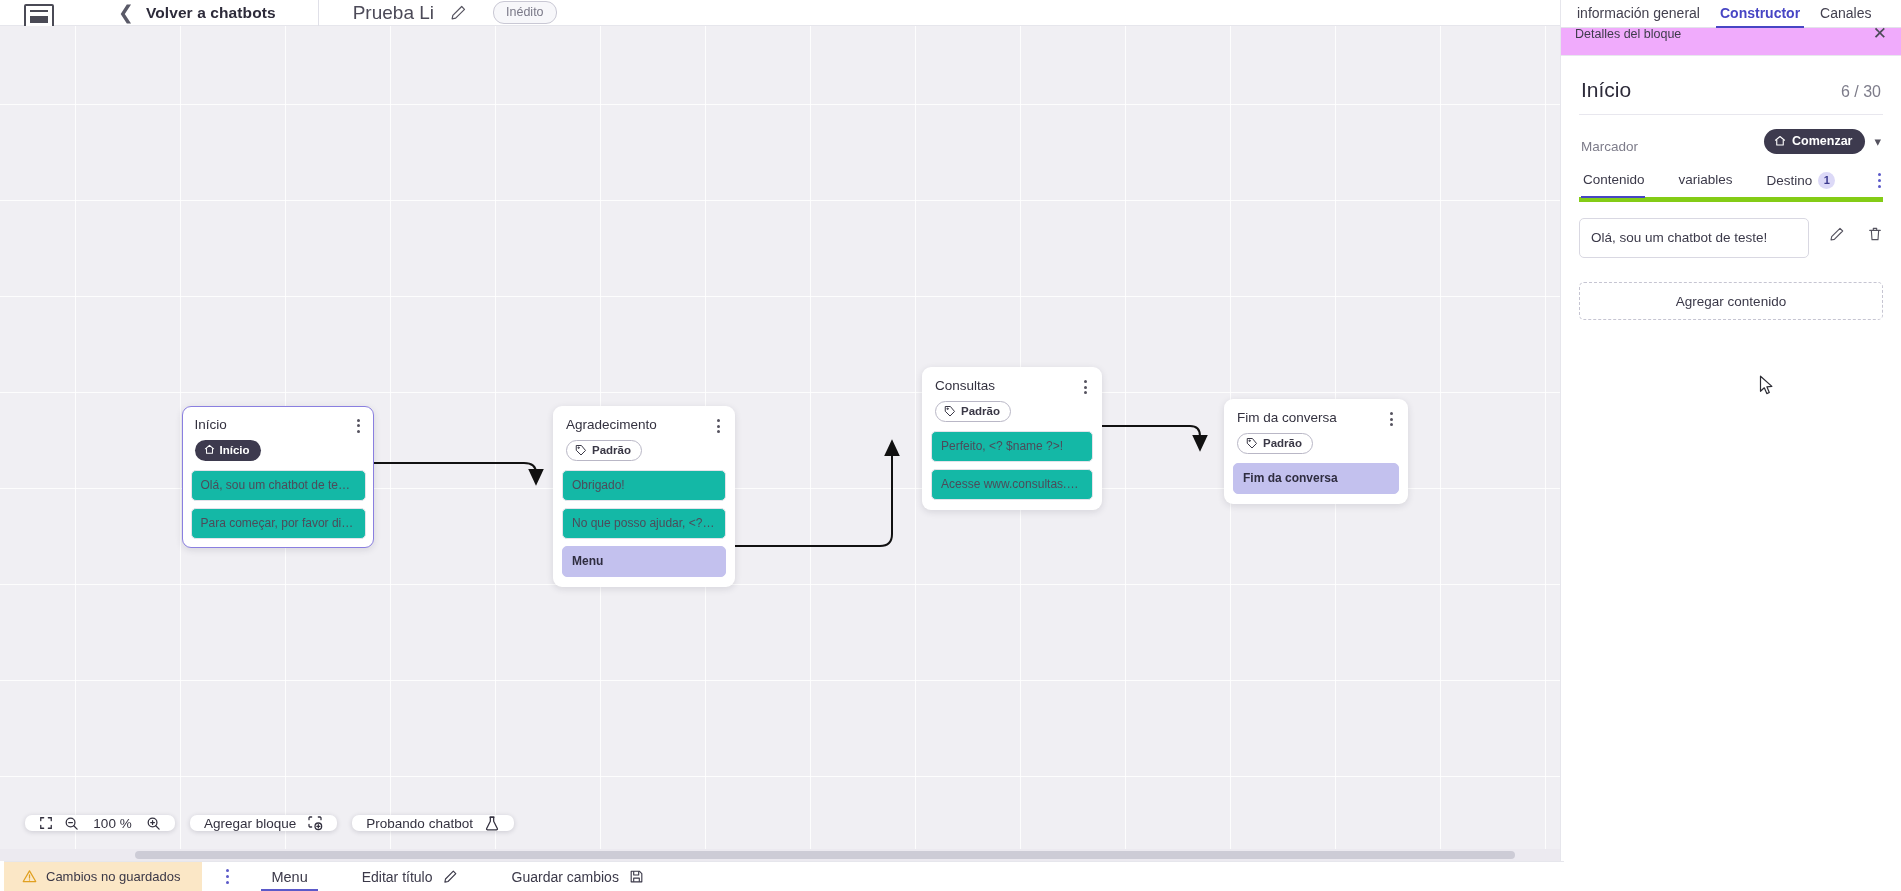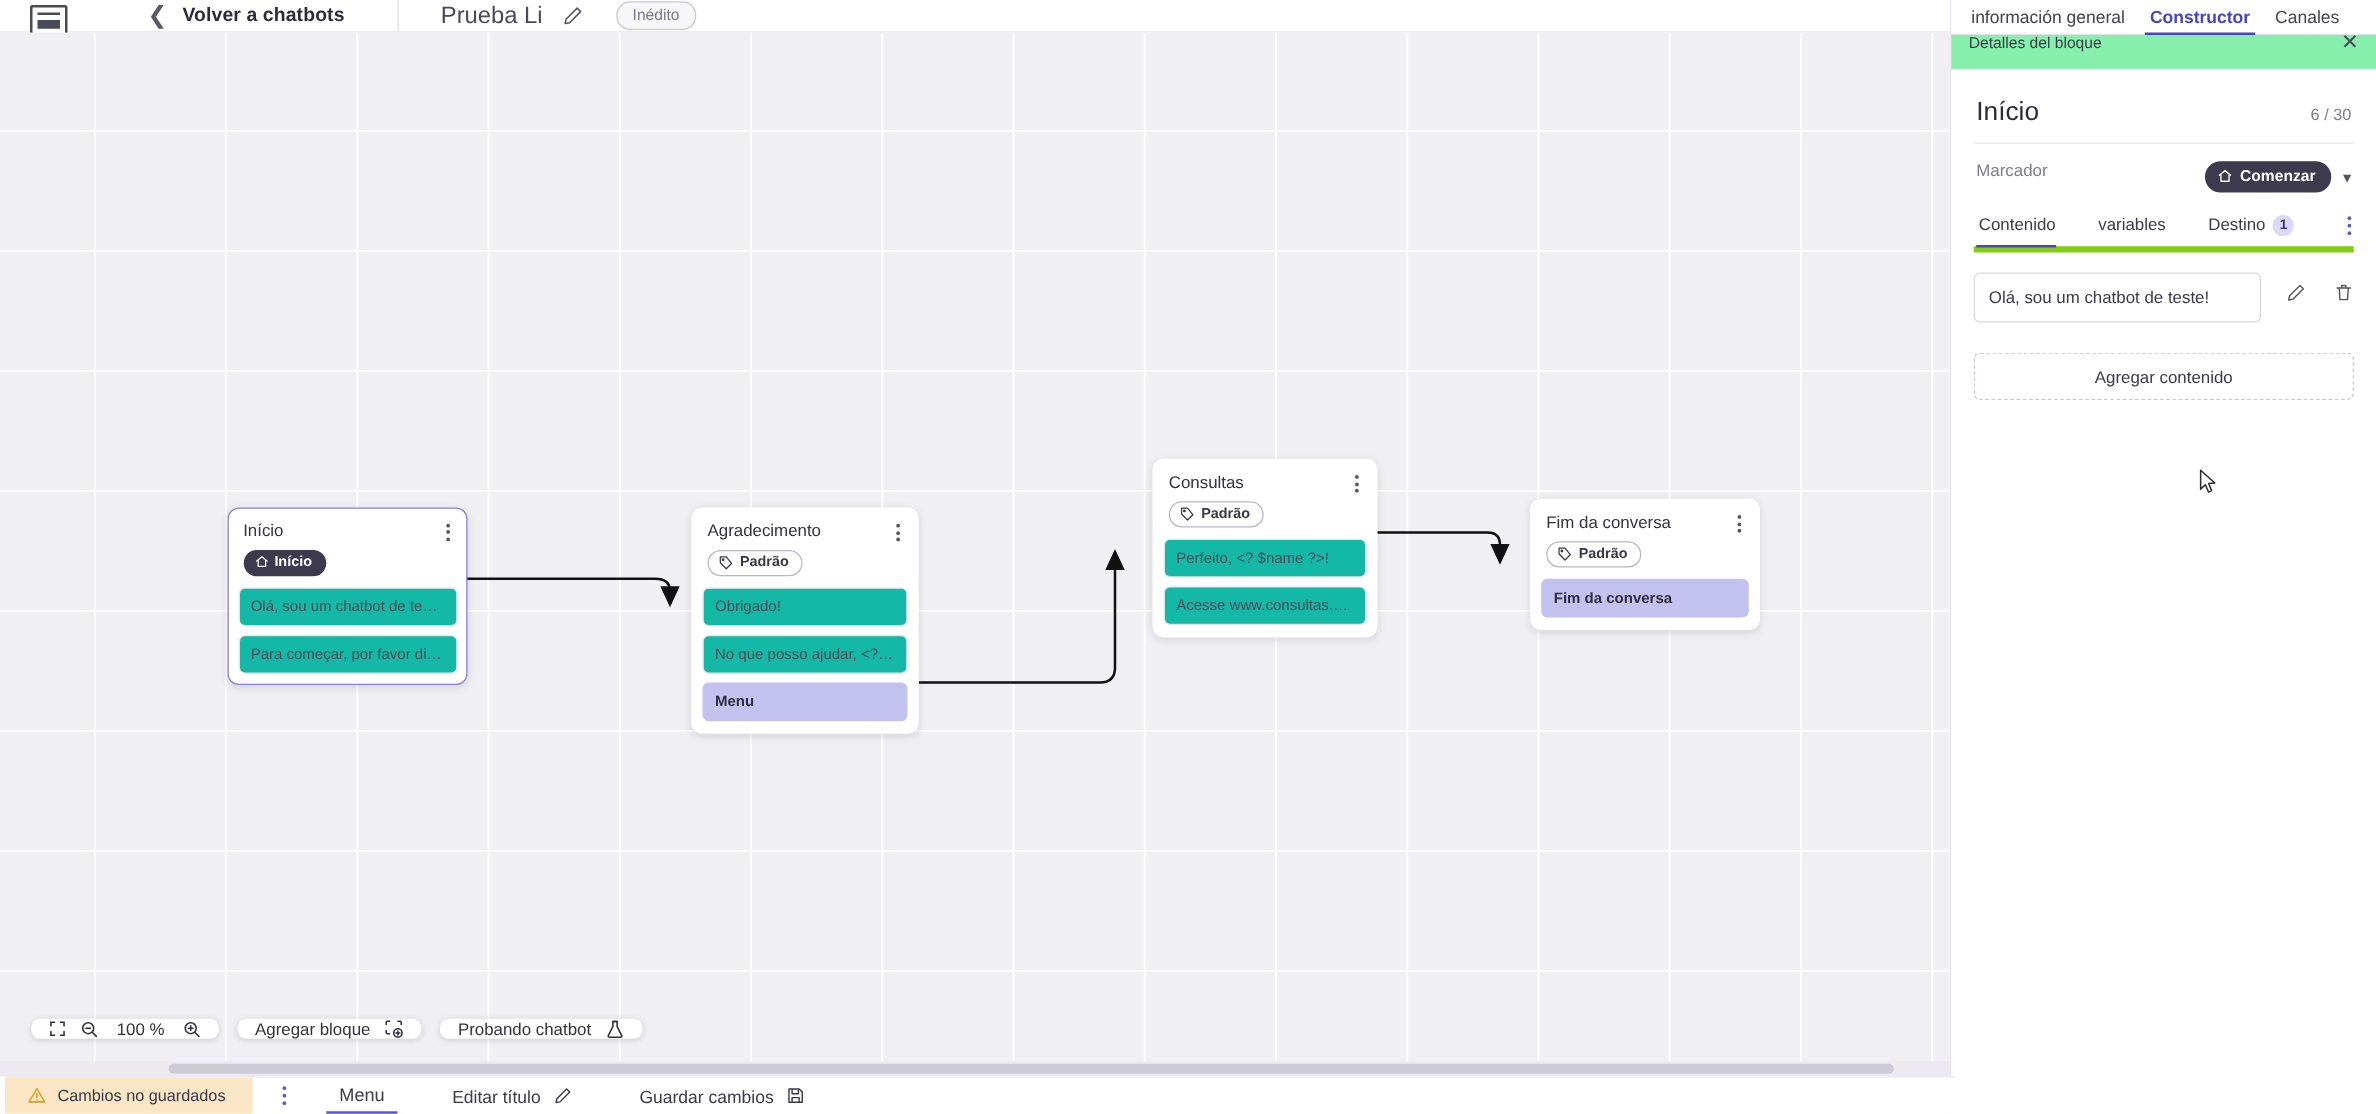--- a/index.html
+++ b/index.html
@@ -159,36 +159,36 @@
   .ptab {
     font-size: 14px; color: #43414f; padding: 0 10px 6px; position: relative;
     cursor: pointer;
   }
   .ptab.active { color: #4745c4; font-weight: bold; }
   .ptab.active:after {
     content: ""; position: absolute; left: 6px; right: 6px; bottom: -1px;
     height: 2.5px; background: #4745c4;
   }
   .panel-subheader {
-    height: 28px; background: #86efac; display: flex; align-items: center;
+    height: 28px; background: #f0abfc; display: flex; align-items: center;
     justify-content: space-between; padding: 0 14px 16px 14px;
     border-bottom: 1px solid #e8e7ee;
   }
   .panel-subheader .t { font-size: 12.5px; color: #3d3b4a; }
   .close-x { font-size: 17px; color: #4c4a58; line-height: 1; cursor: pointer; font-weight: 300; }
   .panel-body { padding: 0 18px; }
   .blk-title-row {
     display: flex; align-items: baseline; justify-content: space-between;
     padding: 22px 2px 12px;
     border-bottom: 1px solid #e8e7ee;
   }
   .blk-title { font-size: 21px; color: #2d2b3a; }
-  .blk-count { font-size: 13px; color: #7d7c8a; }
+  .blk-count { font-size: 16px; color: #7d7c8a; }
   .marcador-row {
-    display: flex; align-items: flex-start; justify-content: space-between;
+    display: flex; align-items: flex-end; justify-content: space-between;
     padding: 14px 2px 14px;
   }
   .marcador-lbl { font-size: 13.5px; color: #7d7c8a; }
   .marcador-right { display: flex; align-items: center; gap: 9px; }
   .pill-start {
     display: inline-flex; align-items: center; gap: 6px;
     background: #3d3a4e; color: #fff; border-radius: 13px;
     padding: 5px 13px 6px 10px; font-size: 12.5px; font-weight: bold;
   }
   .chev-d { color: #55535f; font-size: 13px; }

